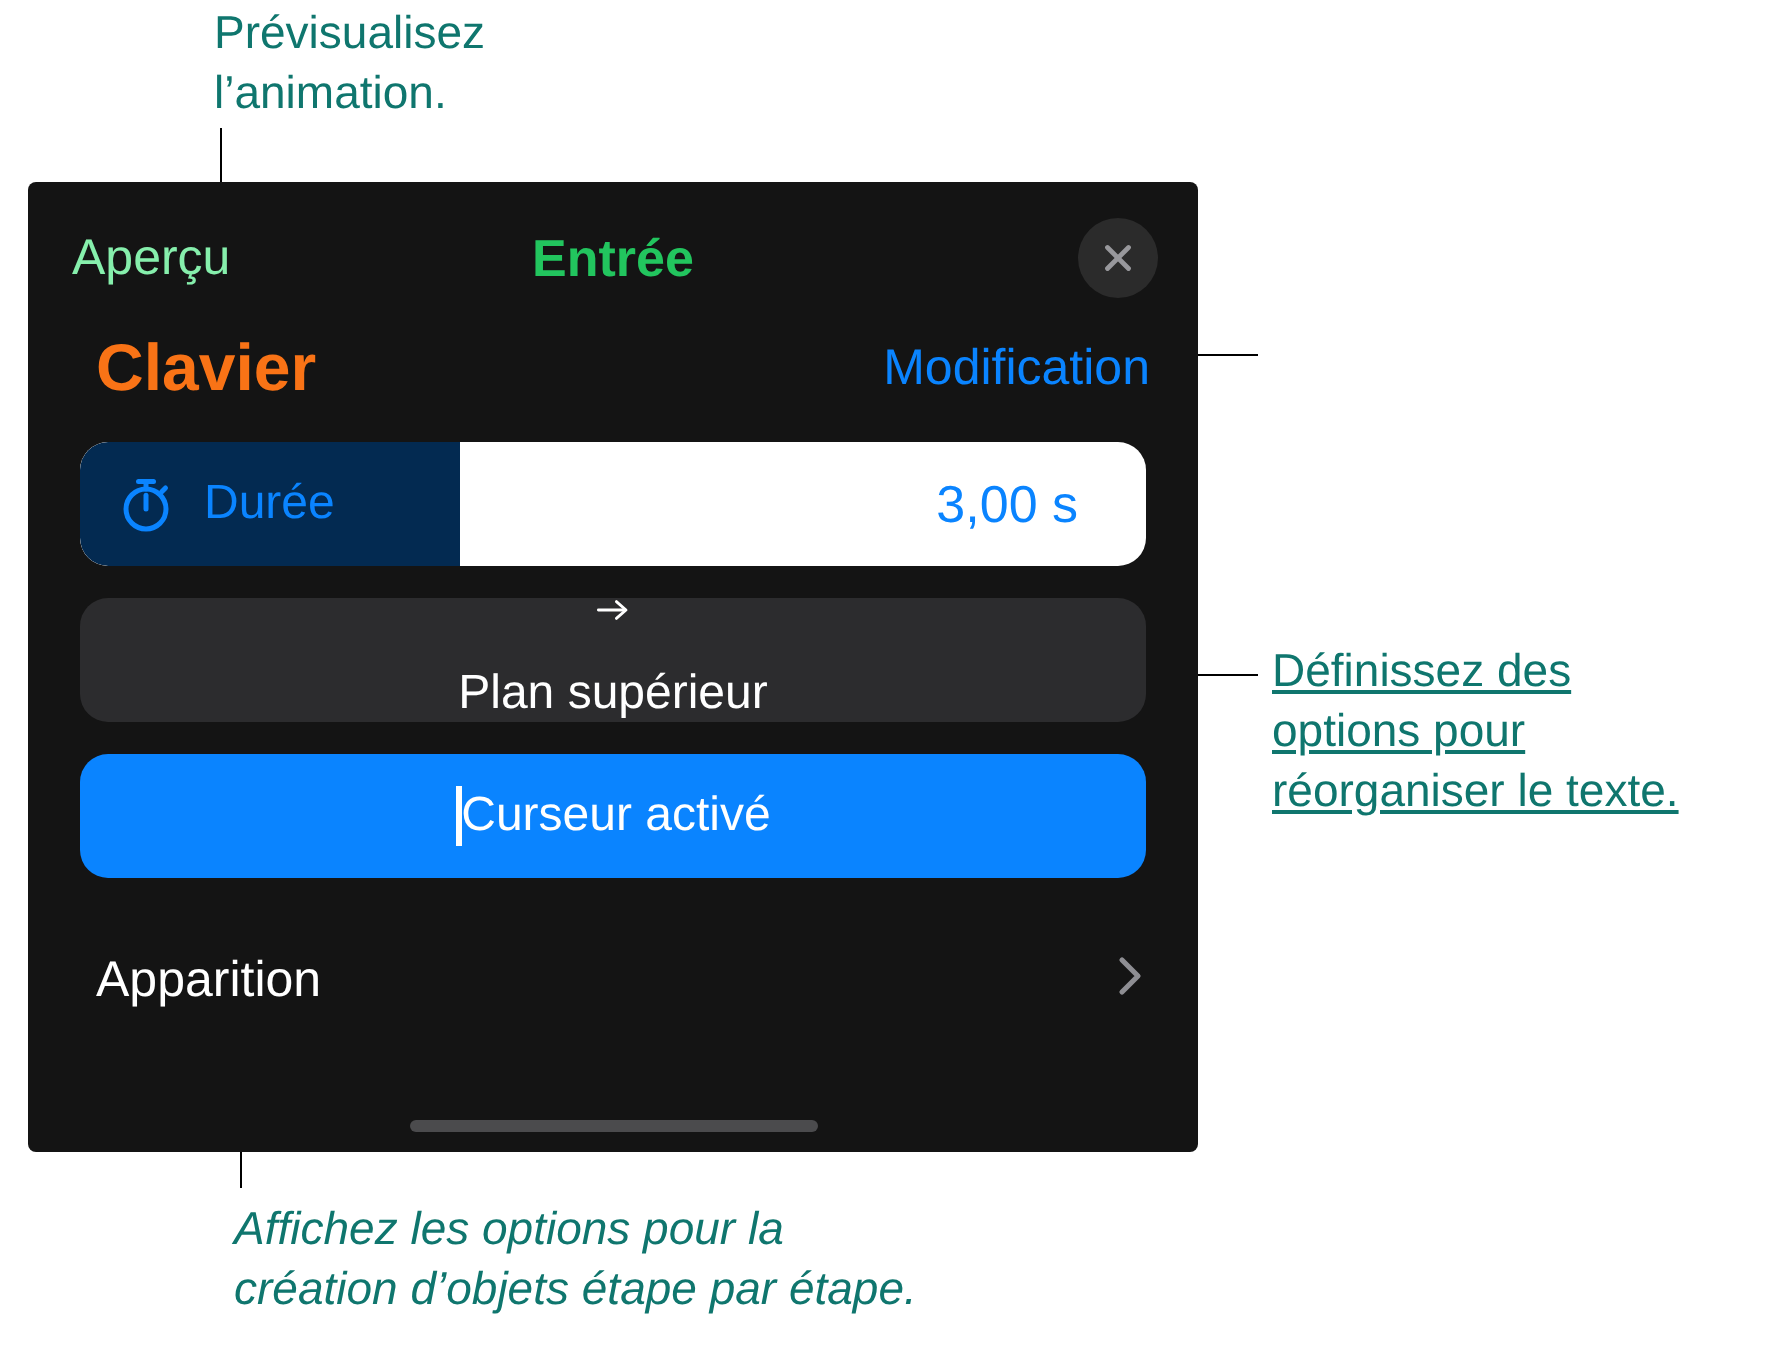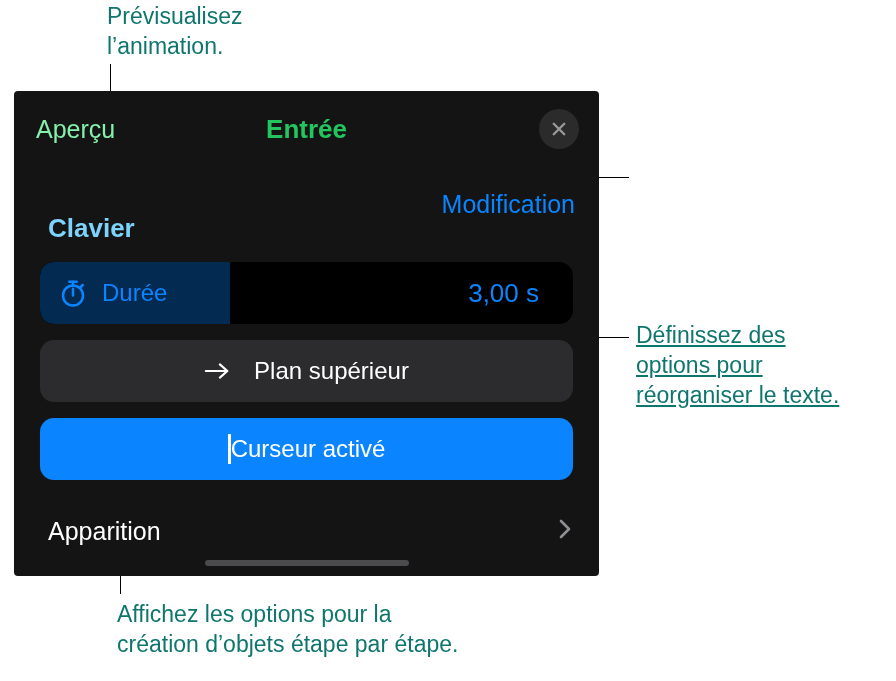--- a/index.html
+++ b/index.html
@@ -17,21 +17,21 @@
   .callout {
     position: absolute;
     color: #0f766e;
     font-size: 23px;
     line-height: 1.3;
     white-space: pre-line;
   }
   .callout-top { left: 107px; top: 2px; }
   .callout-r1 { left: 636px; top: 162px; }
   .callout-r2 { left: 636px; top: 321px; text-decoration: underline; }
-  .callout-b  { left: 117px; top: 600px; }
+  .callout-b  { left: 117px; top: 600px; font-style: italic; }
 
   
   .leader { position: absolute; background: #000; }
 
   
   .panel {
     position: absolute;
     left: 14px;
     top: 91px;
     width: 585px;
@@ -73,39 +73,39 @@
     color: #98989c;
   }
   .close-btn svg { width: 18px; height: 18px; }
 
   .panel-sub {
     display: flex;
     align-items: center;
     justify-content: space-between;
     padding: 6px 24px 18px 34px;
   }
-  .sub-label { color: #7dd3fc; font-size: 26px; font-weight: 600; margin-top: 48px; }
+  .sub-label { color: #f97316; font-size: 33px; font-weight: 600; }
   .sub-action { color: #0a84ff; font-size: 25px; font-weight: 400; }
 
   .panel-body { padding: 0 26px; }
 
   .row {
     width: 100%;
     border-radius: 14px;
     display: flex;
     align-items: center;
     height: 62px;
     margin-bottom: 16px;
     position: relative;
     overflow: hidden;
   }
 
   
   .row-duration {
-    background: #000000;
+    background: #ffffff;
   }
   .dur-fill {
     position: absolute;
     left: 0; top: 0; bottom: 0;
     width: 190px;
     background: #032a51;
     border-top-left-radius: 14px;
     border-bottom-left-radius: 14px;
   }
   .dur-left {
@@ -128,20 +128,21 @@
     position: relative;
   }
 
   
   .row-top {
     background: #2c2c2e;
     justify-content: center;
     gap: 22px;
     color: #fff;
     font-size: 24px;
+    flex-direction: column;
   }
   .row-top svg { width: 28px; height: 20px; }
 
   
   .row-cursor {
     background: #0a84ff;
     justify-content: center;
     color: #fff;
     font-size: 24px;
     font-weight: 500;

